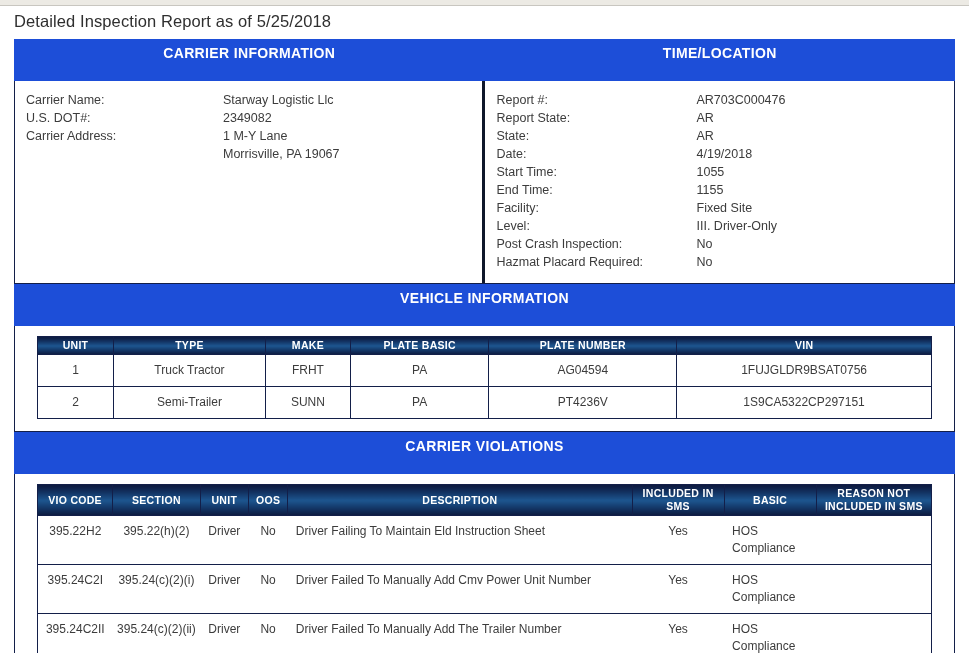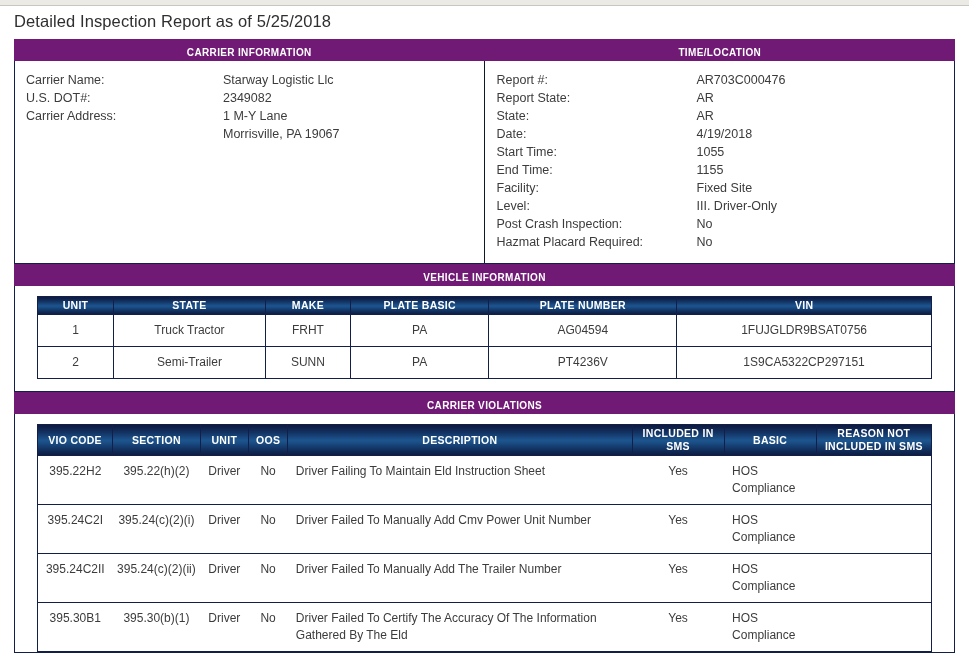--- a/index.html
+++ b/index.html
@@ -36,27 +36,27 @@
     white-space: nowrap;
   }
   .report-wrap {
     margin: 0 14px 0 14px;
     width: 941px;
     box-sizing: border-box;
   }
 
   
   .band {
-    background: #701a75;
+    background: #1d4ed8;
     color: #ffffff;
     text-align: center;
-    font-size: 10px;
+    font-size: 14px;
     font-weight: bold;
     letter-spacing: 0.35px;
-    padding: 7px 0 1px 0;
+    padding: 7px 0 21px 0;
     line-height: 14px;
   }
   .band-split {
     display: flex;
   }
   .band-split > div {
     flex: 1 1 50%;
   }
 
   
@@ -67,21 +67,21 @@
     background: #ffffff;
     box-sizing: border-box;
   }
   .panel {
     flex: 1 1 50%;
     box-sizing: border-box;
     padding: 10px 0 12px 0;
     min-height: 190px;
   }
   .panel.left {
-    border-right: 1px solid #0f172a;
+    border-right: 3px solid #0f172a;
     padding-left: 11px;
   }
   .panel.right {
     padding-left: 12px;
   }
   .kv {
     display: flex;
     font-size: 12.5px;
     line-height: 18px;
     color: #3c3c3c;
@@ -242,21 +242,21 @@
           <col style="width:8.5%">
             <col style="width:17%">
             <col style="width:9.5%">
           <col style="width:15.5%">
             <col style="width:21%">
             <col style="width:28.5%">
         </colgroup>
         <thead>
             <tr>
               <th>UNIT</th>
-              <th>STATE</th>
+              <th>TYPE</th>
               <th>MAKE</th>
               <th>PLATE BASIC</th>
               <th>PLATE NUMBER</th>
               <th>VIN</th>
             </tr>
           </thead>
         <tbody>
             <tr>
               <td>1</td>
               <td>Truck Tractor</td>

